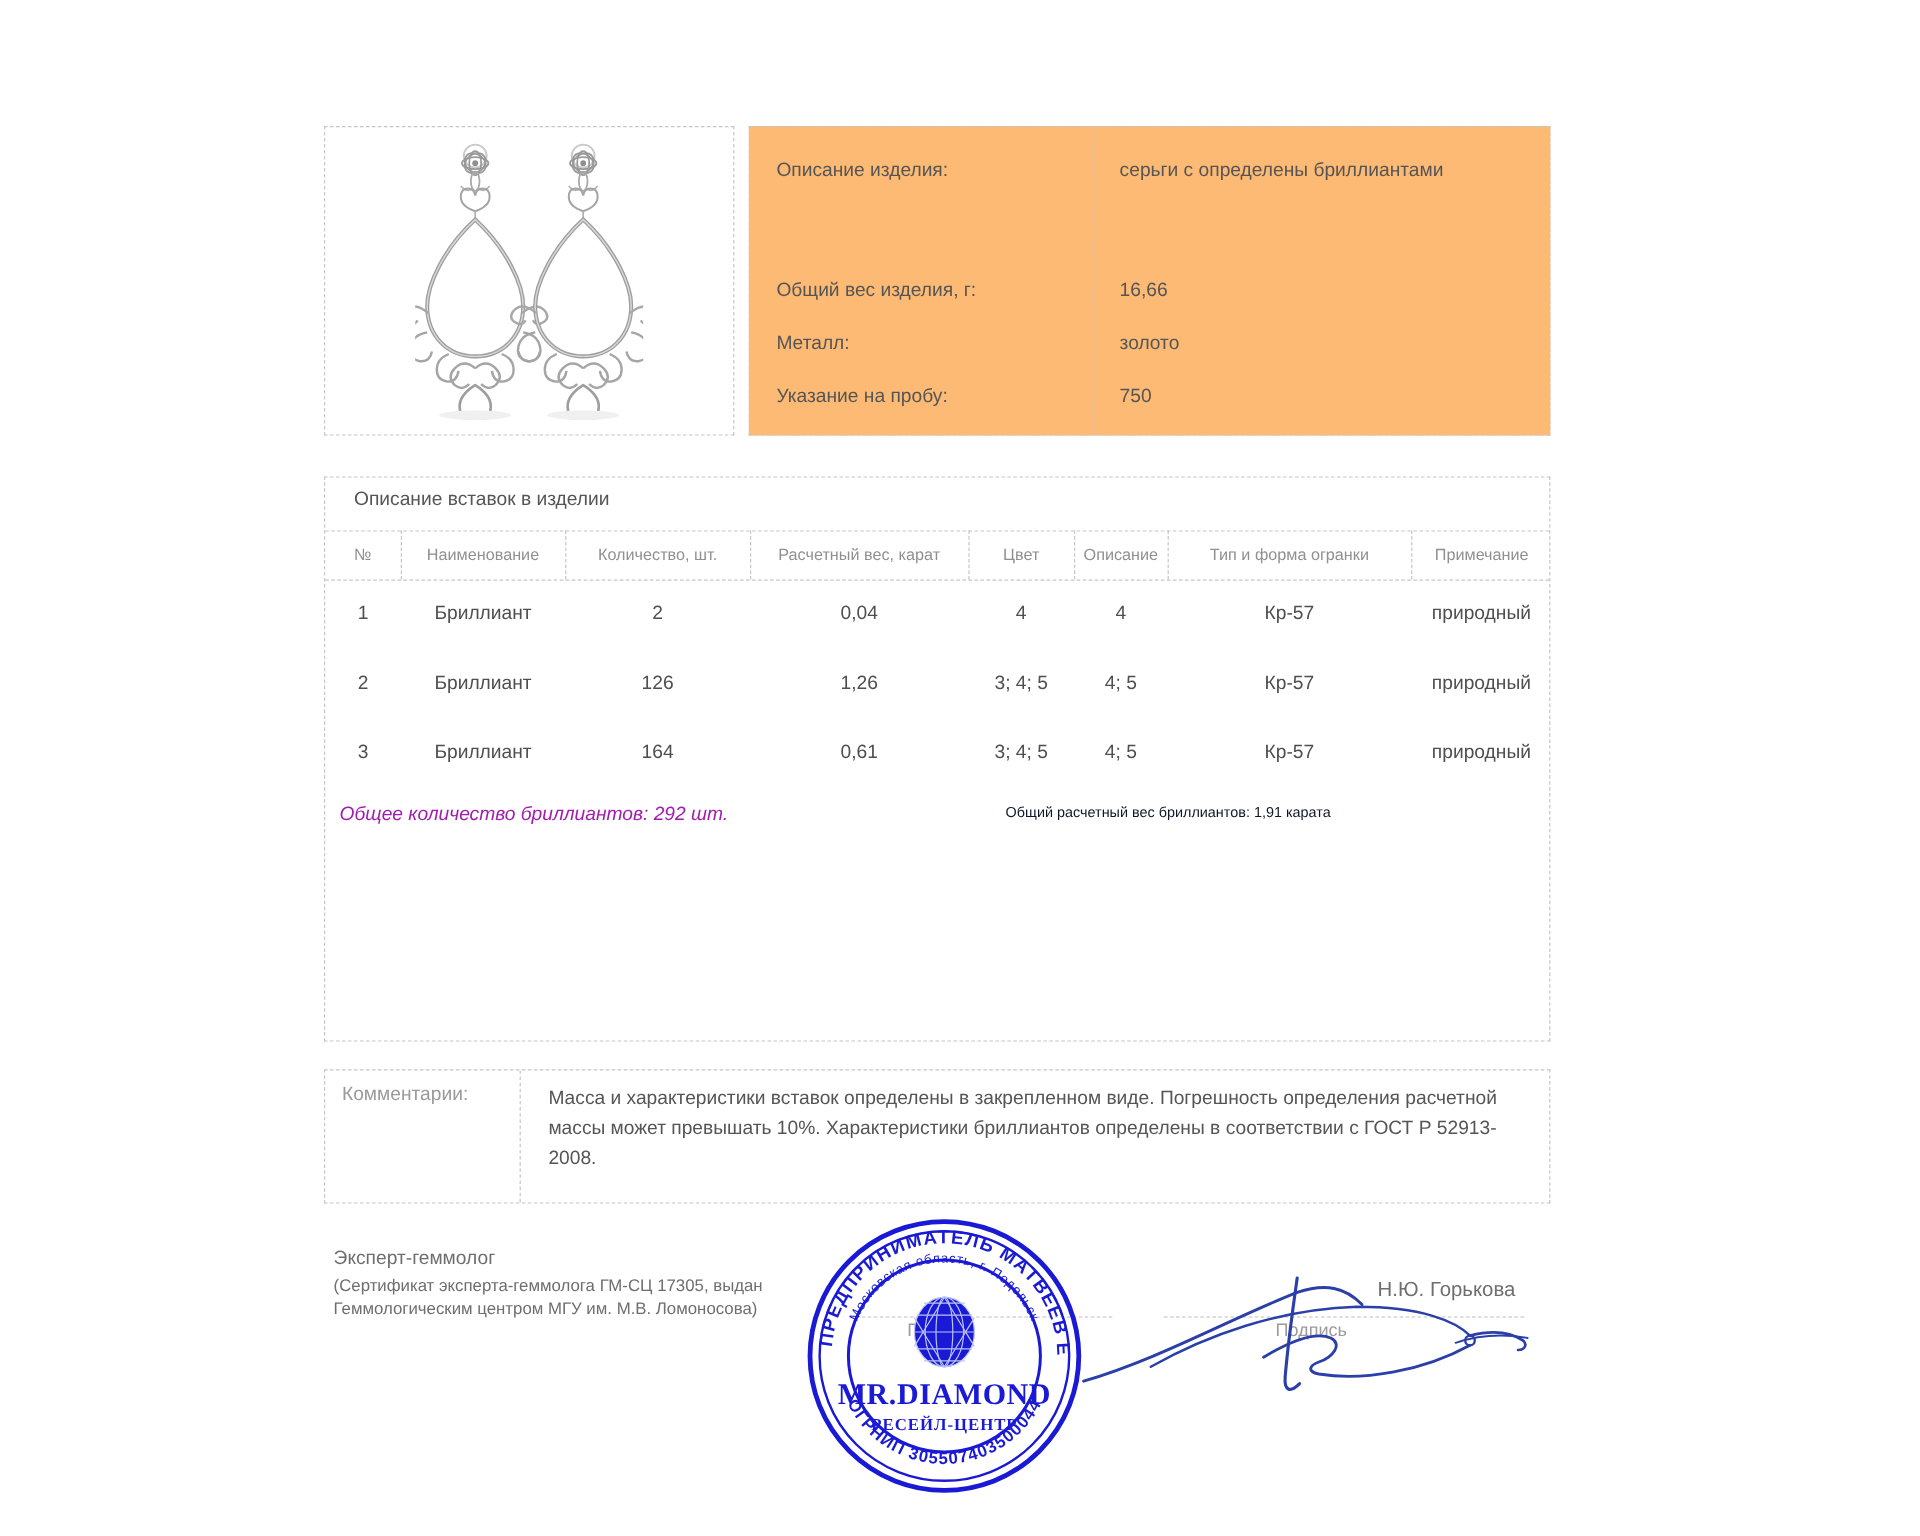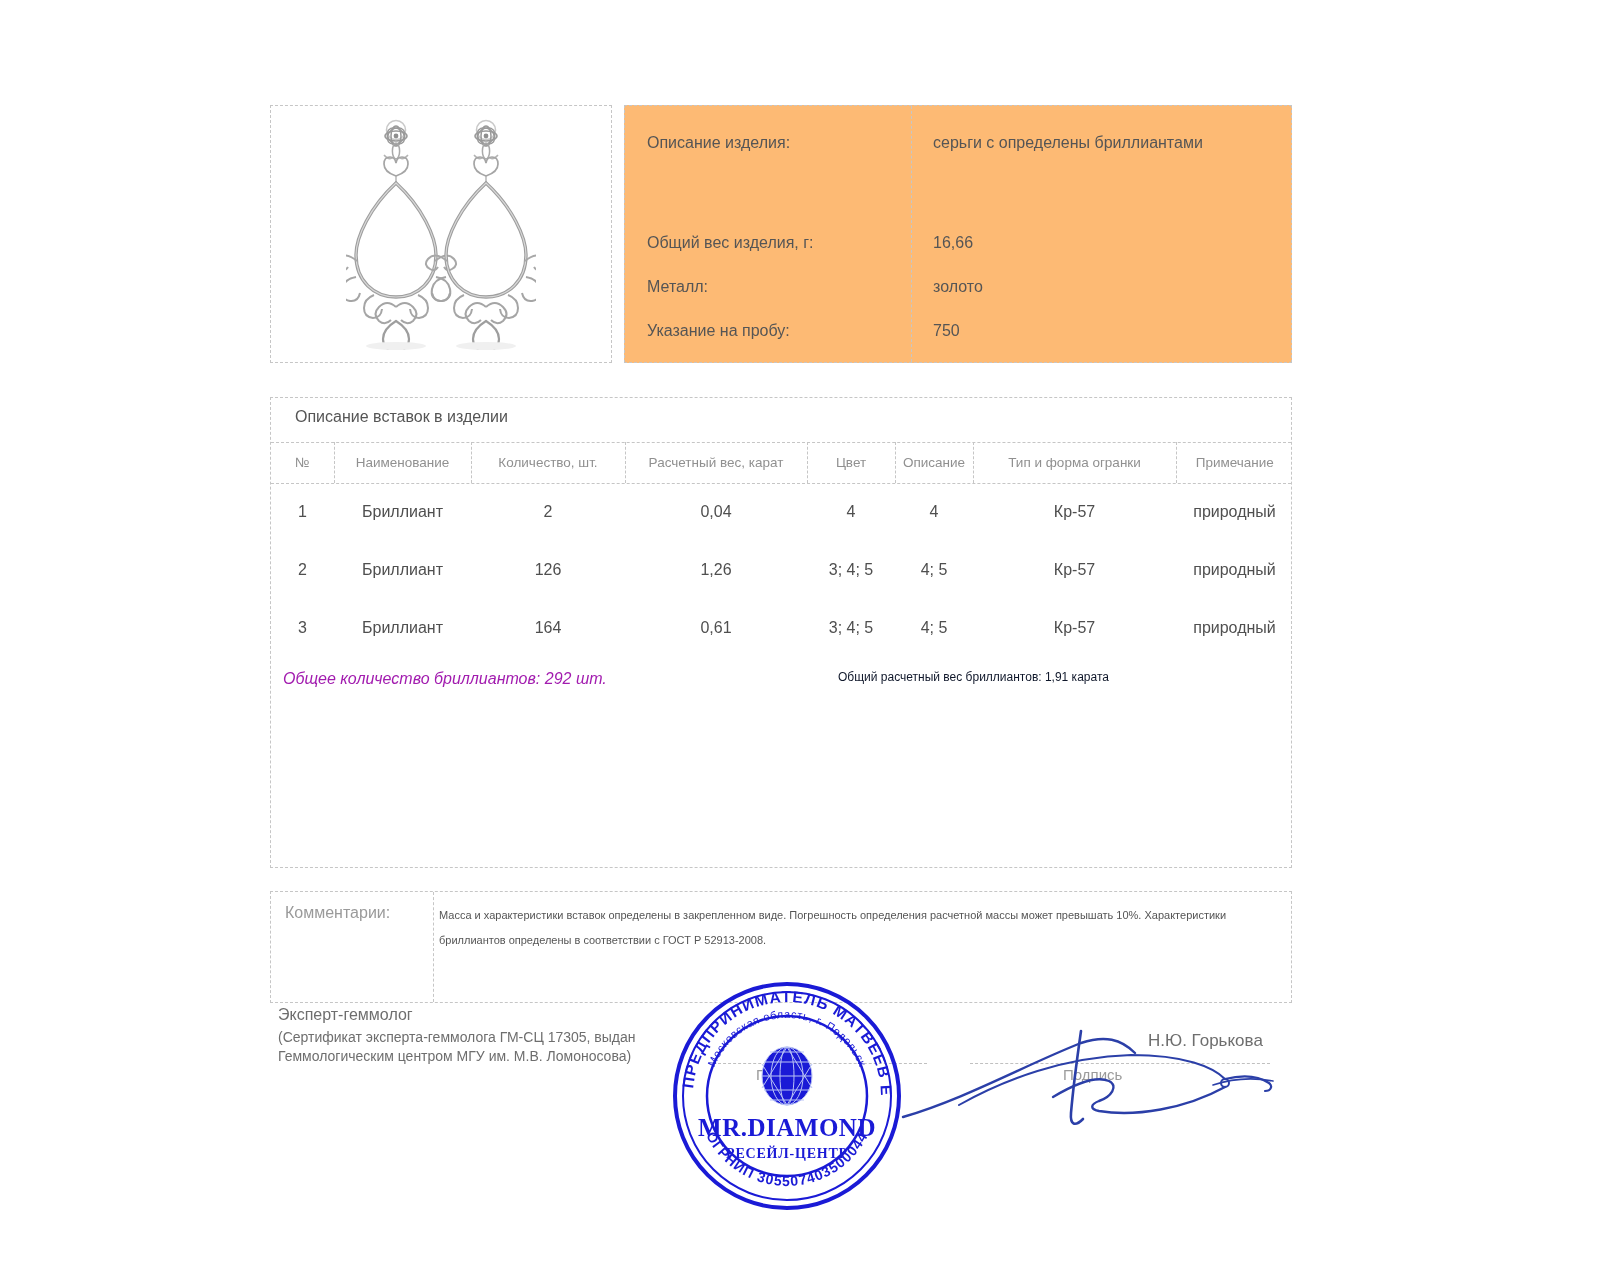--- a/index.html
+++ b/index.html
@@ -87,26 +87,26 @@
   .tot-right { position:absolute; left:567px; top:10px; font-size:12px; color:#0f172a; }
 
   
   .panel-com {
     position:absolute; left:270px; top:891px; width:1022px; height:112px;
     border:1px dashed #c6c6c6;
   }
   .panel-com .vdiv { position:absolute; left:162px; top:0; bottom:0; border-left:1px dashed #c6c6c6; }
   .com-label { position:absolute; left:14px; top:12px; font-size:16px; color:#9a9a9a; }
   .com-text {
-    position:absolute; left:168px; top:11px; right:10px;
-    font-size:11px; line-height:25px; color:#555;
-  }
-
-  
-  .foot { position:absolute; left:270px; top:998px; width:1022px; height:210px; }
+    position:absolute; left:186px; top:11px; right:10px;
+    font-size:16px; line-height:25px; color:#555;
+  }
+
+  
+  .foot { position:absolute; left:270px; top:1032px; width:1022px; height:210px; }
   .exp-title { position:absolute; left:8px; top:8px; font-size:16px; color:#6e6e6e; }
   .exp-sub {
     position:absolute; left:8px; top:30px; width:380px;
     font-size:14px; line-height:19px; color:#6e6e6e;
   }
 
   .seal-line {
     position:absolute; left:443px; top:65px; width:214px;
     border-top:1px dashed #c0c0c0;
   }

